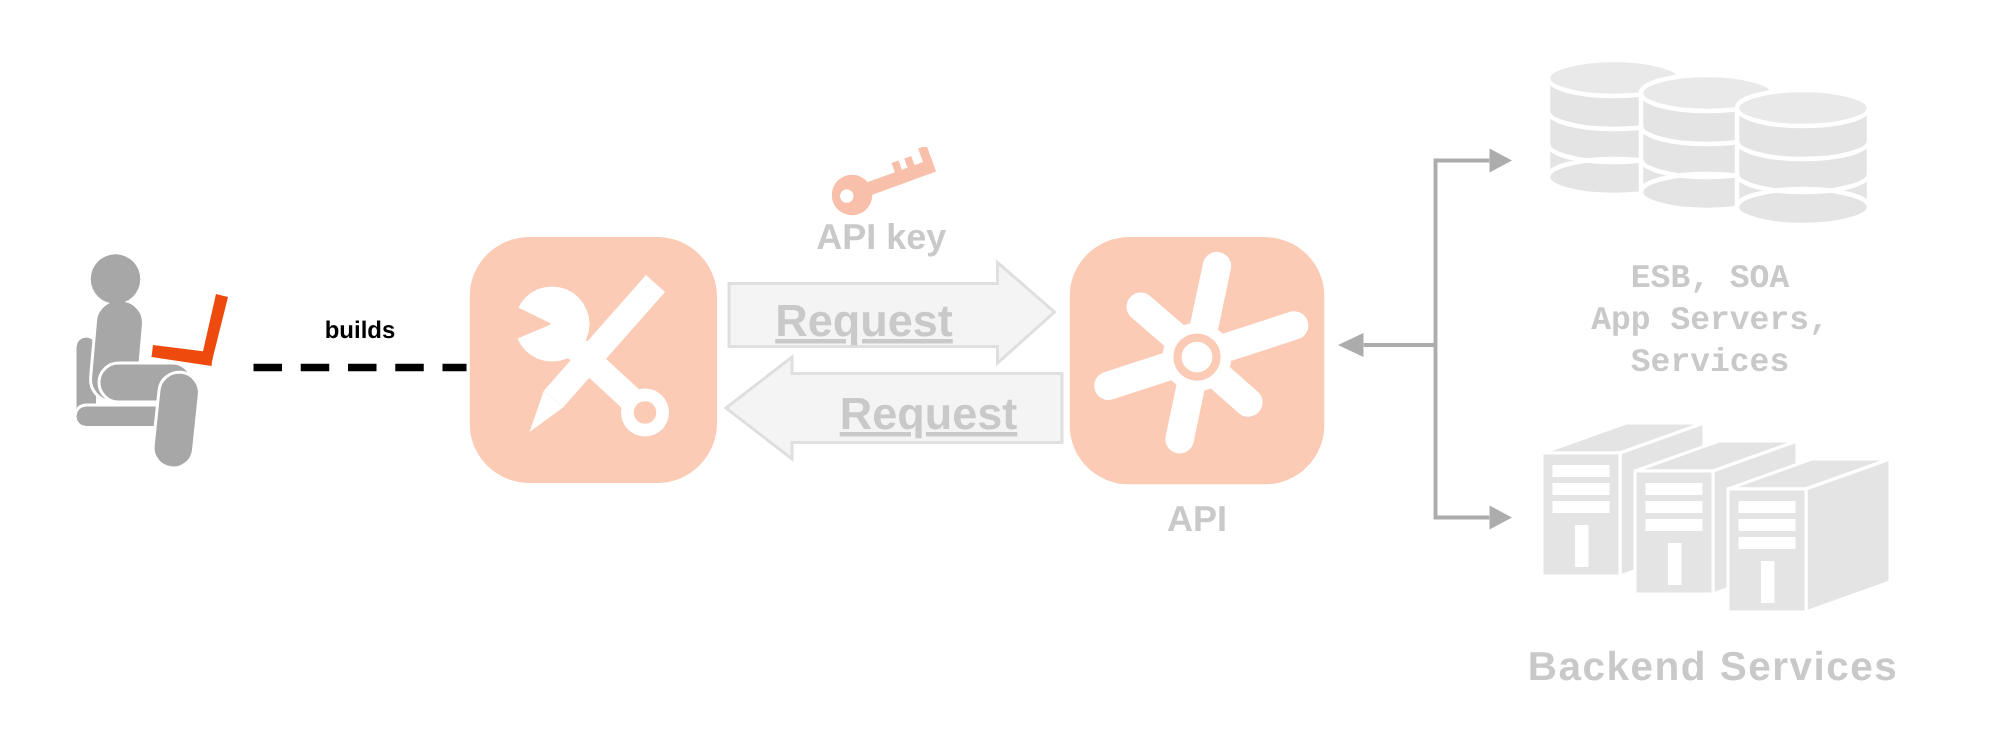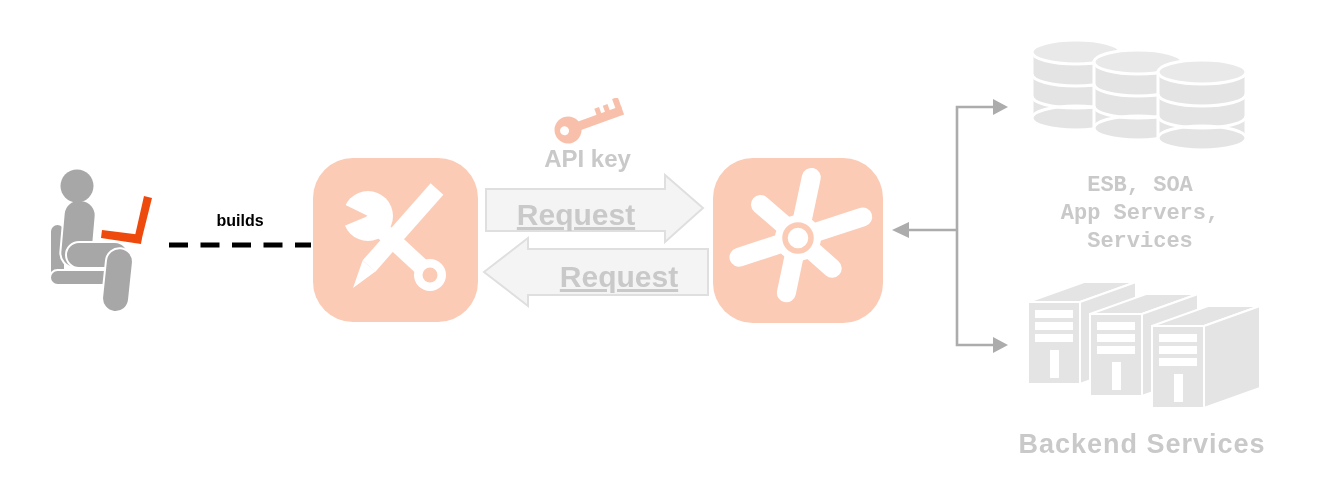--- a/index.html
+++ b/index.html
@@ -115,20 +115,21 @@
         <line x1="95.3" y1="76.7" x2="149.7" y2="59.0"></line>
         <line x1="93.0" y1="87.2" x2="119.2" y2="110.3"></line>
         <line x1="82.7" y1="90.6" x2="73.4" y2="134.8"></line>
         <line x1="74.7" y1="83.3" x2="26.0" y2="99.2"></line>
         <line x1="77.3" y1="72.2" x2="47.5" y2="46.5"></line>
       </g>
       <circle class="fill-white" cx="85" cy="80" r="23"></circle>
       <circle cx="85" cy="80" r="13" fill="none" stroke="var(--accent-salmon)" stroke-width="5.5"></circle>
     </g>
   </svg>
+  <div class="abs lbl lbl-muted" style="left:713px;top:333px;width:170px;">API</div>
 
   <svg class="abs" style="left:885px;top:95px;" width="140" height="270" viewBox="0 0 140 270">
     <polyline class="conn" points="108,12 72,12 72,250 108,250"></polyline>
     <line class="conn" x1="72" y1="135" x2="24" y2="135"></line>
     <polygon class="conn-head" points="108,4 123,12 108,20"></polygon>
     <polygon class="conn-head" points="108,242 123,250 108,258"></polygon>
     <polygon class="conn-head" points="24,127 7,135 24,143"></polygon>
   </svg>
 
   <svg class="abs" style="left:1012px;top:40px;" width="250" height="125" viewBox="0 0 250 125">

